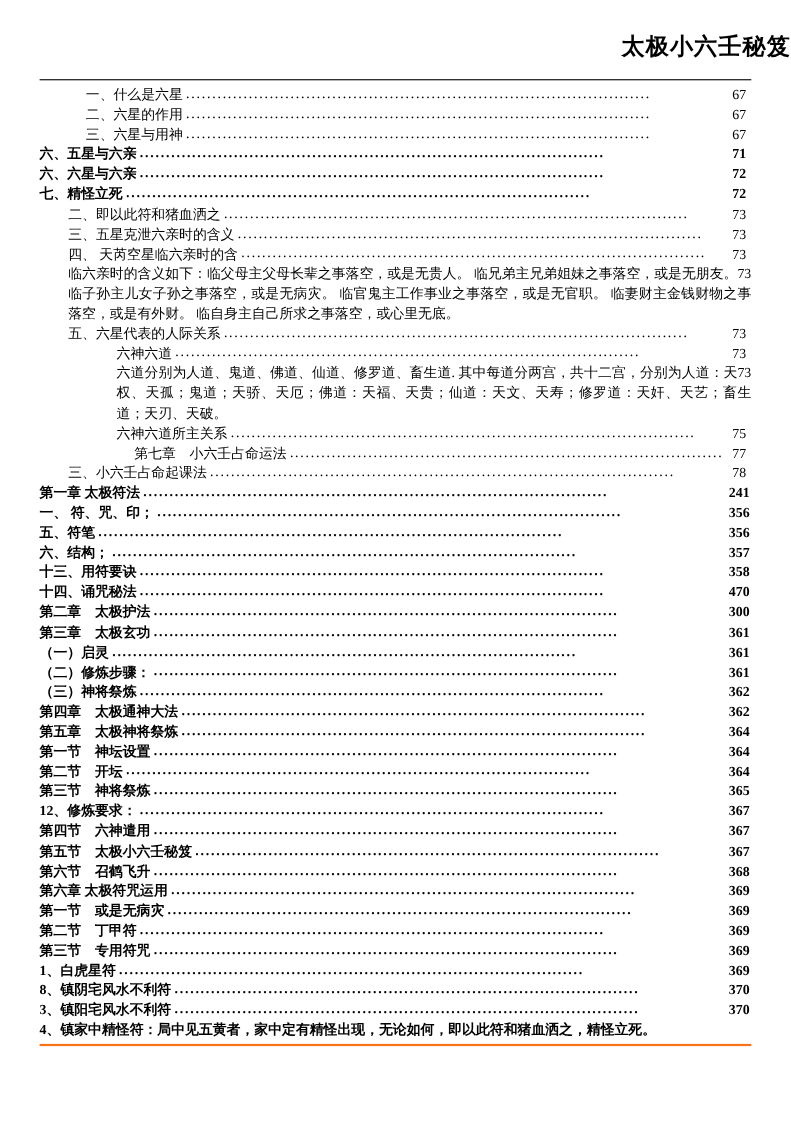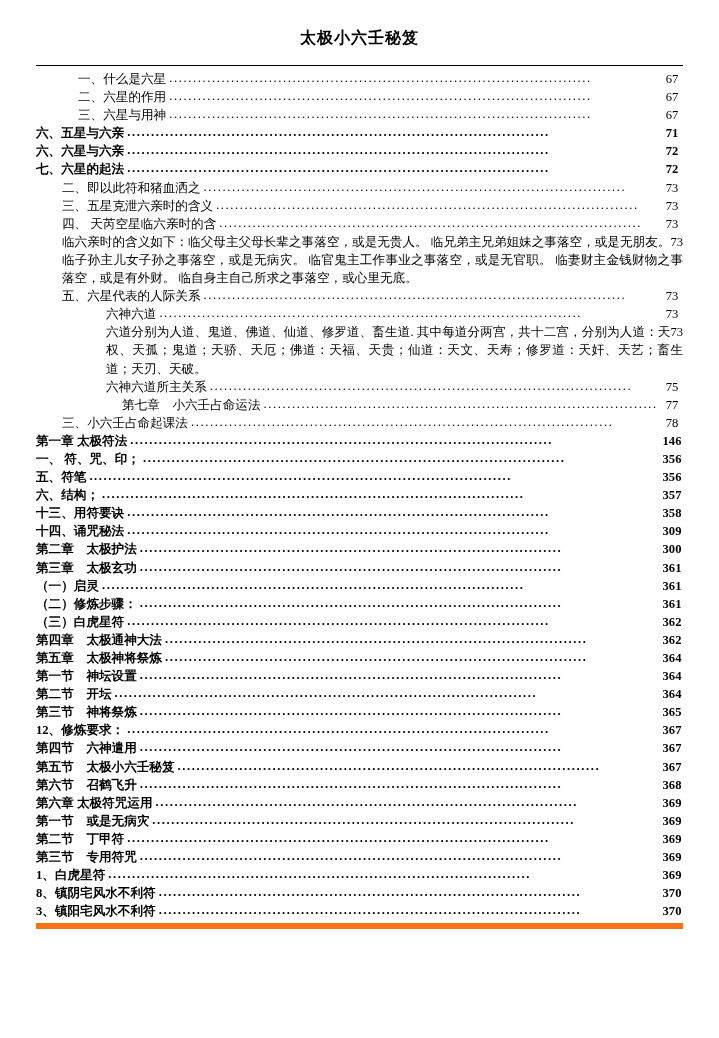--- a/index.html
+++ b/index.html
@@ -16,32 +16,32 @@
     overflow: hidden;
   }
   .page {
     width: 719px;
     height: 1038px;
     box-sizing: border-box;
     padding: 0;
     position: relative;
   }
   .doc-title {
-    text-align: center;
+    text-align: right;
     font-weight: bold;
-    font-size: 16px;
+    font-size: 21px;
     letter-spacing: 1px;
     margin-top: 28px;
     margin-bottom: 10px;
     font-family: Liberation Sans, sans-serif;
   }
   .toc {
     margin: 16px 36px 0 36px;
     border-top: 1px solid #000;
-    border-bottom: 6px solid #f97316;
+    border-bottom: 2px solid #f97316;
     padding: 4px 0 3px 0;
   }
   .toc-row {
     display: flex;
     align-items: baseline;
     font-size: 12.6px;
     line-height: 18.1px;
     white-space: nowrap;
   }
   .toc-label {
@@ -109,21 +109,21 @@
         <span class="toc-label">六、五星与六亲</span>
         <span class="dots">.........................................................................................</span>
         <span class="page-no">71</span>
       </div>
       <div class="toc-row ind0">
         <span class="toc-label">六、六星与六亲</span>
         <span class="dots">.........................................................................................</span>
         <span class="page-no">72</span>
       </div>
       <div class="toc-row ind0">
-        <span class="toc-label">七、六星的起法</span>
+        <span class="toc-label">七、精怪立死</span>
         <span class="dots">.........................................................................................</span>
         <span class="page-no">72</span>
       </div>
       <div class="toc-row ind2">
         <span class="toc-label">二、即以此符和猪血洒之</span>
         <span class="dots">.........................................................................................</span>
         <span class="page-no">73</span>
       </div>
       <div class="toc-row ind2">
         <span class="toc-label">三、五星克泄六亲时的含义</span>
@@ -158,21 +158,21 @@
         <span class="page-no">77</span>
       </div>
       <div class="toc-row ind2">
         <span class="toc-label">三、小六壬占命起课法</span>
         <span class="dots">.........................................................................................</span>
         <span class="page-no">78</span>
       </div>
       <div class="toc-row ind0">
         <span class="toc-label">第一章 太极符法</span>
         <span class="dots">.........................................................................................</span>
-        <span class="page-no">146</span>
+        <span class="page-no">241</span>
       </div>
       <div class="toc-row ind0">
         <span class="toc-label">一、 符、咒、印；</span>
         <span class="dots">.........................................................................................</span>
         <span class="page-no">356</span>
       </div>
       <div class="toc-row ind0">
         <span class="toc-label">五、符笔</span>
         <span class="dots">.........................................................................................</span>
         <span class="page-no">356</span>
@@ -183,21 +183,21 @@
         <span class="page-no">357</span>
       </div>
       <div class="toc-row ind0">
         <span class="toc-label">十三、用符要诀</span>
         <span class="dots">.........................................................................................</span>
         <span class="page-no">358</span>
       </div>
       <div class="toc-row ind0">
         <span class="toc-label">十四、诵咒秘法</span>
         <span class="dots">.........................................................................................</span>
-        <span class="page-no">309</span>
+        <span class="page-no">470</span>
       </div>
       <div class="toc-row ind0">
         <span class="toc-label">第二章　太极护法</span>
         <span class="dots">.........................................................................................</span>
         <span class="page-no">300</span>
       </div>
       <div class="toc-row ind0">
         <span class="toc-label">第三章　太极玄功</span>
         <span class="dots">.........................................................................................</span>
         <span class="page-no">361</span>
@@ -206,21 +206,21 @@
         <span class="toc-label">（一）启灵</span>
         <span class="dots">.........................................................................................</span>
         <span class="page-no">361</span>
       </div>
       <div class="toc-row ind0">
         <span class="toc-label">（二）修炼步骤：</span>
         <span class="dots">.........................................................................................</span>
         <span class="page-no">361</span>
       </div>
       <div class="toc-row ind0">
-        <span class="toc-label">（三）白虎星符</span>
+        <span class="toc-label">（三）神将祭炼</span>
         <span class="dots">.........................................................................................</span>
         <span class="page-no">362</span>
       </div>
       <div class="toc-row ind0">
         <span class="toc-label">第四章　太极通神大法</span>
         <span class="dots">.........................................................................................</span>
         <span class="page-no">362</span>
       </div>
       <div class="toc-row ind0">
         <span class="toc-label">第五章　太极神将祭炼</span>
@@ -290,15 +290,16 @@
       <div class="toc-row ind0">
         <span class="toc-label">8、镇阴宅风水不利符</span>
         <span class="dots">.........................................................................................</span>
         <span class="page-no">370</span>
       </div>
       <div class="toc-row ind0">
         <span class="toc-label">3、镇阳宅风水不利符</span>
         <span class="dots">.........................................................................................</span>
         <span class="page-no">370</span>
       </div>
+      <div class="toc-para ind0"><span>4、镇家中精怪符：局中见五黄者，家中定有精怪出现，无论如何，即以此符和猪血洒之，精怪立死。</span></div>
     </div>
 
 </div>
 
 </body></html>

